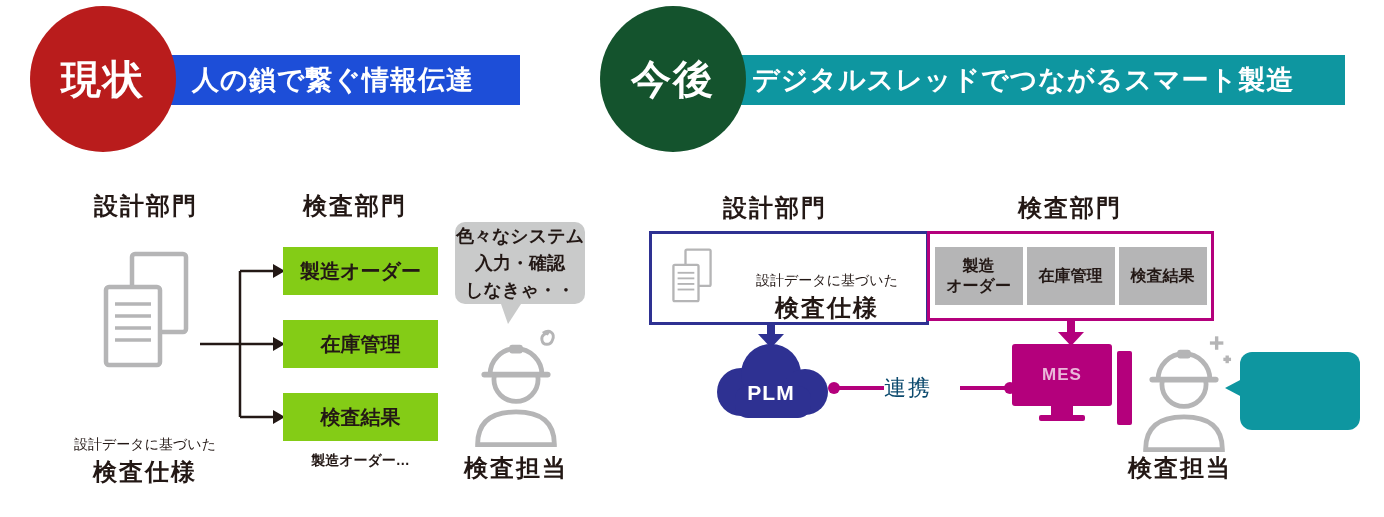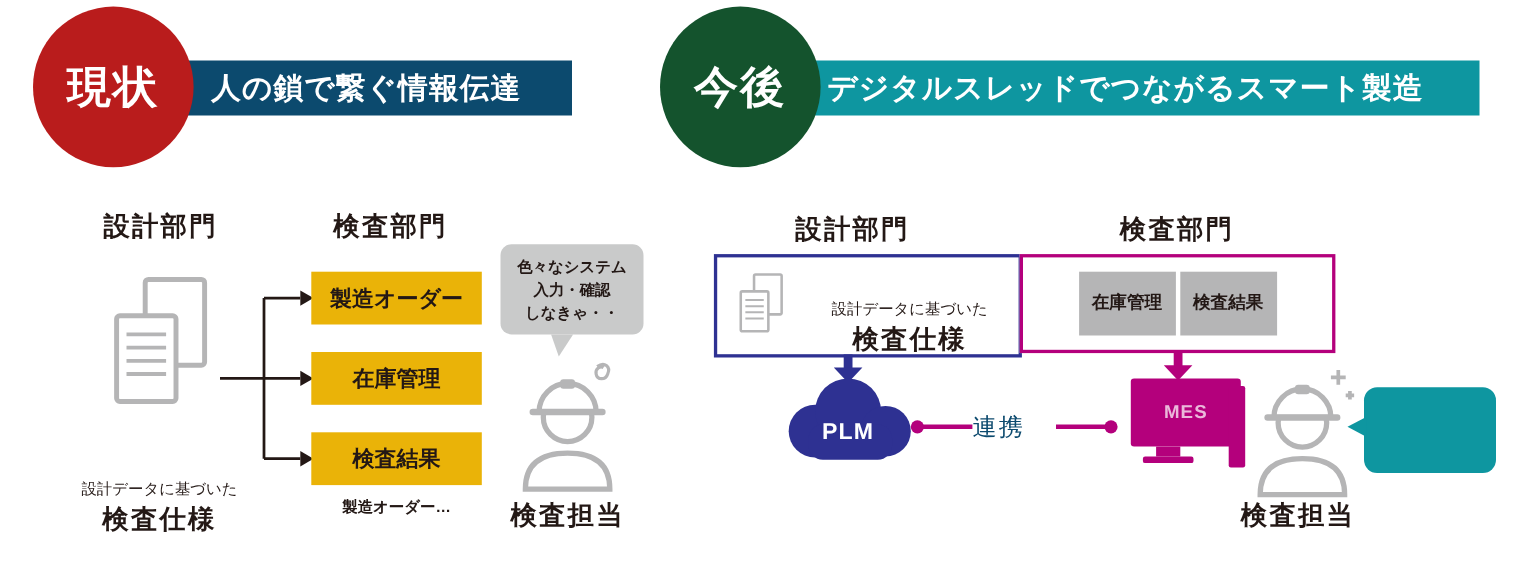--- a/index.html
+++ b/index.html
@@ -11,37 +11,37 @@
   .badge {
     border-radius:50%; display:flex; align-items:center; justify-content:center;
     color:#fff; font-weight:bold; font-size:40px; letter-spacing:2px; z-index:2;
   }
   .badge.gray { background:#b91c1c; }
   .badge.teal { background:#14532d; }
   .banner {
     display:flex; align-items:center; color:#fff; font-weight:bold; font-size:27px;
     z-index:1; box-sizing:border-box; letter-spacing:1px;
   }
-  .banner.gray { background:#0c4a6e; }
+  .banner.gray { background:#1d4ed8; }
   .banner.teal { background:#0e96a0; }
   .dept-label { font-size:24px; font-weight:bold; letter-spacing:2px; }
   .small-note { font-size:14px; font-weight:normal;margin-top:40px; }
   .spec-title { font-size:24px; font-weight:bold; letter-spacing:2px; margin-top:2px; }
   .gray-box {
-    background:#eab308; display:flex; align-items:center; justify-content:center;
+    background:#84cc16; display:flex; align-items:center; justify-content:center;
     font-weight:bold; font-size:20px; color:#231815;
   }
   .sys-box-sm {
     background:#b5b5b6; display:flex; align-items:center; justify-content:center;
     font-weight:bold; font-size:16px; text-align:center; width:88px; height:58px; line-height:1.25;
   }
   .pre { white-space:pre-line; }
   .bubble-gray {
     background:#c9caca; border-radius:10px; display:flex; align-items:center; justify-content:center;
-    text-align:center; font-size:14px; font-weight:bold; line-height:1.5;
+    text-align:center; font-size:18px; font-weight:bold; line-height:1.5;
   }
   .bubble-gray .tail {
     position:absolute; left:46px; top:100%; width:0; height:0;
     border-left:7px solid transparent; border-right:13px solid transparent;
     border-top:20px solid #c9caca;
   }
   .bubble-teal {
     background:#0e96a0; border-radius:12px; display:flex; align-items:center; justify-content:center;
     text-align:center; color:#fff; font-size:16px; font-weight:bold; line-height:1.55;
   }
@@ -59,21 +59,21 @@
   .bluebox-text { position:absolute; left:82px; right:6px; top:0; bottom:0;
     display:flex; flex-direction:column; align-items:center; justify-content:center; }
   .cloud-label { position:absolute; left:0; right:0; top:0; bottom:0;
     display:flex; align-items:center; justify-content:center; padding-top:24px;
     color:#fff; font-weight:bold; font-size:21px; letter-spacing:1px; }
   .link-label {
     background:#fff; color:#0c4a6e; font-weight:normal; font-size:22px; text-align:left;
     letter-spacing:2px; z-index:3; padding:1px 0;
   }
   .mes-screen {
-    position:absolute; left:16px; top:0; width:100px; height:62px; background:#b4007c; border-radius:3px;
+    position:absolute; left:0; top:0; width:100px; height:62px; background:#b4007c; border-radius:3px;
     display:flex; align-items:center; justify-content:center;
     color:rgba(255,255,255,0.72); font-weight:bold; font-size:17px; letter-spacing:1px;
   }
   .mes-neck { position:absolute; left:39px; top:62px; width:22px; height:9px; background:#b4007c; }
   .mes-base { position:absolute; left:27px; top:71px; width:46px; height:6px; background:#b4007c; border-radius:2px; }
   .mes-tower { position:absolute; left:105px; top:7px; width:15px; height:74px; background:#b4007c; border-radius:2px; }
   .note-sm { font-size:14px; font-weight:bold; text-align:center; }
   svg { display:block; }
 </style>
 </head>
@@ -190,20 +190,22 @@
         <circle cx="100" cy="52" r="23"></circle>
         <rect x="30" y="46" width="76" height="32" rx="13"></rect>
       </g>
     </svg>
     <div class="cloud-label">PLM</div>
   </div>
 
   <div class="abs dept-label" style="left:1018px; top:192px;">検査部門</div>
 
   <div class="abs outline-box magenta" style="left:927px; top:231px; width:287px; height:90px;">
+    <div class="sys-box-sm pre">製造
+オーダー</div>
     <div class="sys-box-sm">在庫管理</div>
     <div class="sys-box-sm">検査結果</div>
   </div>
 
   <svg class="abs" style="left:1056px; top:320px;" width="30" height="26" viewBox="0 0 30 26">
     <g fill="#b4007c">
       <rect x="11" y="0" width="8" height="13"></rect>
       <polygon points="2,12 28,12 15,26"></polygon>
     </g>
   </svg>

